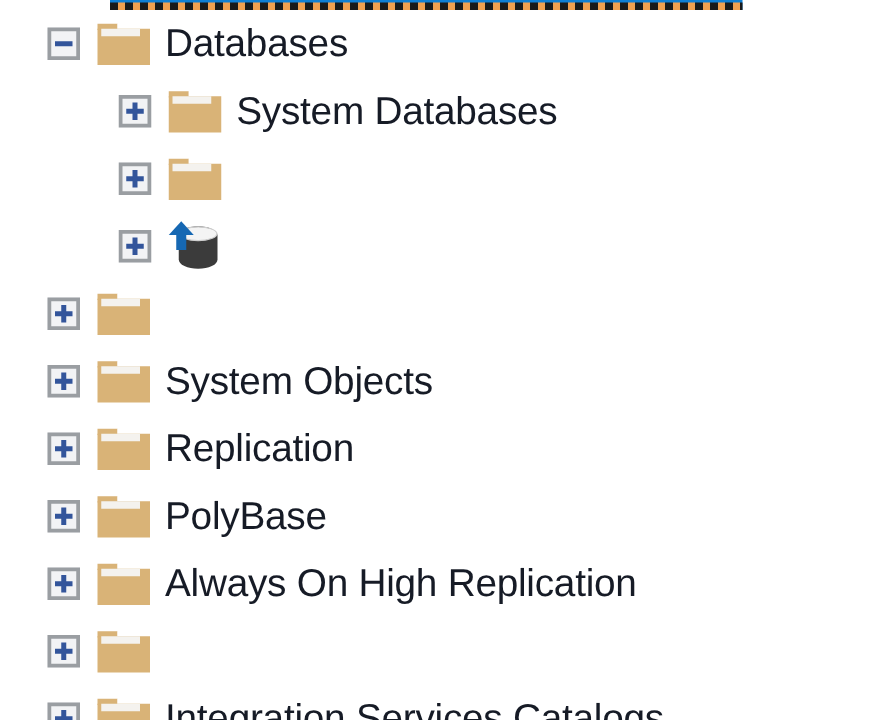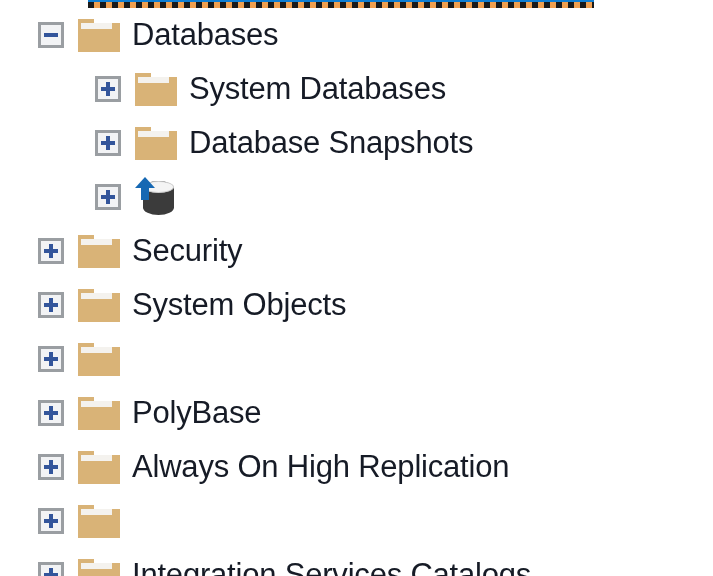--- a/index.html
+++ b/index.html
@@ -239,21 +239,20 @@
           <span class="bar-h"></span>
           <span class="bar-v"></span>
         </div>
         <div style="width: 14px; flex: 0 0 14px;"></div>
         <div class="folder">
           <span class="ftab"></span>
           <span class="fnotch2"></span>
           <span class="fbody"></span>
           <span class="fnotch"></span>
         </div>
-        <span class="label">Database Snapshots</span>
       </div>
       <div class="row" style="top: 170px; padding-left: 95px;">
         <div class="expander">
           <span class="bar-h"></span>
           <span class="bar-v"></span>
         </div>
         <div style="width: 14px; flex: 0 0 14px;"></div>
         <div class="db-restore">
           <span class="cyl"></span>
           <span class="cyl-top"></span>
@@ -268,21 +267,20 @@
           <span class="bar-h"></span>
           <span class="bar-v"></span>
         </div>
         <div style="width: 14px; flex: 0 0 14px;"></div>
         <div class="folder">
           <span class="ftab"></span>
           <span class="fnotch2"></span>
           <span class="fbody"></span>
           <span class="fnotch"></span>
         </div>
-        <span class="label">Security</span>
       </div>
       <div class="row" style="top: 278px; padding-left: 38px;">
         <div class="expander">
           <span class="bar-h"></span>
           <span class="bar-v"></span>
         </div>
         <div style="width: 14px; flex: 0 0 14px;"></div>
         <div class="folder">
           <span class="ftab"></span>
           <span class="fnotch2"></span>
@@ -296,20 +294,21 @@
           <span class="bar-h"></span>
           <span class="bar-v"></span>
         </div>
         <div style="width: 14px; flex: 0 0 14px;"></div>
         <div class="folder">
           <span class="ftab"></span>
           <span class="fnotch2"></span>
           <span class="fbody"></span>
           <span class="fnotch"></span>
         </div>
+        <span class="label">Replication</span>
       </div>
       <div class="row" style="top: 386px; padding-left: 38px;">
         <div class="expander">
           <span class="bar-h"></span>
           <span class="bar-v"></span>
         </div>
         <div style="width: 14px; flex: 0 0 14px;"></div>
         <div class="folder">
           <span class="ftab"></span>
           <span class="fnotch2"></span>

